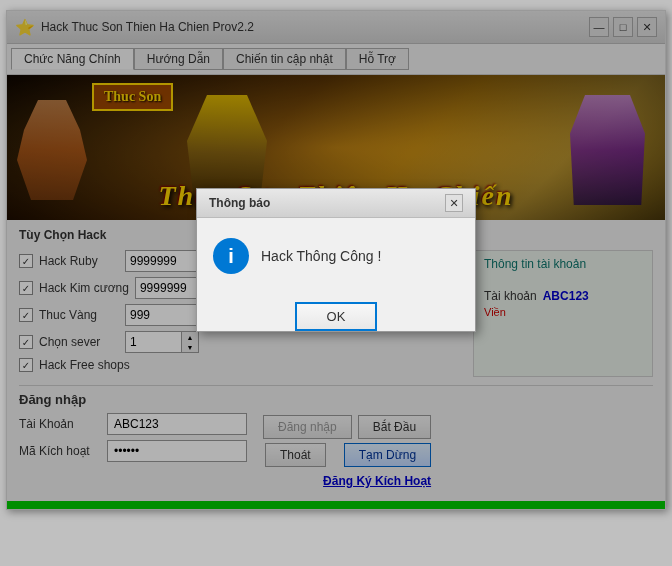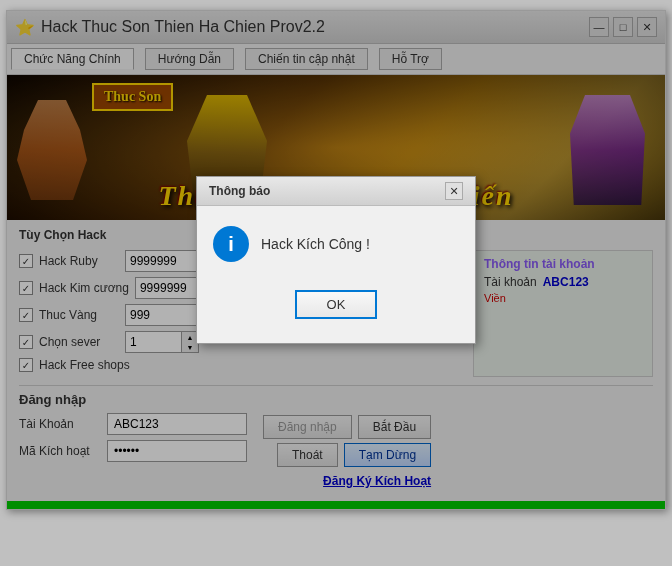--- a/index.html
+++ b/index.html
@@ -27,21 +27,21 @@
       display: flex;
       align-items: center;
       gap: 6px;
     }
 
     .title-icon {
       font-size: 16px;
     }
 
     .title-text {
-      font-size: 16px;
+      font-size: 12px;
       color: #333;
     }
 
     .title-controls {
       display: flex;
       gap: 4px;
     }
 
     .title-btn {
       width: 20px;
@@ -52,21 +52,21 @@
       align-items: center;
       justify-content: center;
       font-size: 11px;
       cursor: pointer;
       color: #333;
     }
 
     .menu-bar {
       display: flex;
       padding: 4px 4px;
-      gap: 11px;
+      gap: 0;
       background: #f0f0f0;
       border-bottom: 1px solid #ccc;
     }
 
     .menu-tab {
       padding: 3px 12px;
       border: 1px solid #aaa;
       background: #e8e8e8;
       font-size: 12px;
       cursor: pointer;
@@ -244,23 +244,23 @@
 
     .info-panel {
       background: #e8f0e8;
       border: 1px solid #ccc;
       padding: 6px 10px;
       min-width: 180px;
       font-size: 12px;
     }
 
     .info-title {
-      font-weight: bold;
-      color: #8b5cf6;
-      margin-bottom: 4px;
+      font-weight: normal;
+      color: #0f766e;
+      margin-bottom: 18px;
     }
 
     .info-row {
       display: flex;
       align-items: center;
       gap: 6px;
       margin-bottom: 3px;
     }
 
     .info-key { color: #333; }
@@ -401,21 +401,21 @@
       font-weight: bold;
       flex-shrink: 0;
     }
 
     .modal-message {
       font-size: 14px;
       color: #333;
     }
 
     .modal-footer {
-      padding: 8px 16px 24px;
+      padding: 8px 16px 0;
       display: flex;
       justify-content: center;
     }
 
     .modal-ok-btn {
       padding: 5px 30px;
       font-size: 13px;
       border: 2px solid #0078d4;
       background: linear-gradient(to bottom, #f8f8f8, #e8e8e8);
       cursor: pointer;
@@ -546,21 +546,21 @@
             <span class="login-label">Mã Kích hoạt</span>
             <input class="login-input" type="password" value="••••••" style="">
           </div>
         </div>
 
         <div style="display:flex; flex-direction:column; gap:4px; margin-top:2px">
           <div style="display:flex; gap:6px; align-items:center">
             <button class="action-btn" disabled="">Đăng nhập</button>
             <button class="action-btn">Bắt Đầu</button>
           </div>
-          <div style="display:flex; gap:6px; align-items:center; justify-content:flex-end">
+          <div style="display:flex; gap:18px; align-items:center; justify-content:flex-end">
             <button class="action-btn">Thoát</button>
             <button class="action-btn-blue">Tạm Dừng</button>
           </div>
           <div style="text-align:right">
             <span class="reg-link">Đăng Ký Kích Hoạt</span>
           </div>
         </div>
       </div>
     </div>
   </div>
@@ -570,21 +570,21 @@
   </div>
 
   <div class="modal-overlay">
     <div class="modal">
       <div class="modal-title-bar">
         <span class="modal-title">Thông báo</span>
         <div class="modal-close">✕</div>
       </div>
       <div class="modal-body">
         <div class="modal-icon">i</div>
-        <span class="modal-message">Hack Kích Công !</span>
+        <span class="modal-message">Hack Thông Công !</span>
       </div>
       <div class="modal-footer">
         <button class="modal-ok-btn">OK</button>
       </div>
     </div>
   </div>
 
 </div>
 
 </body></html>

